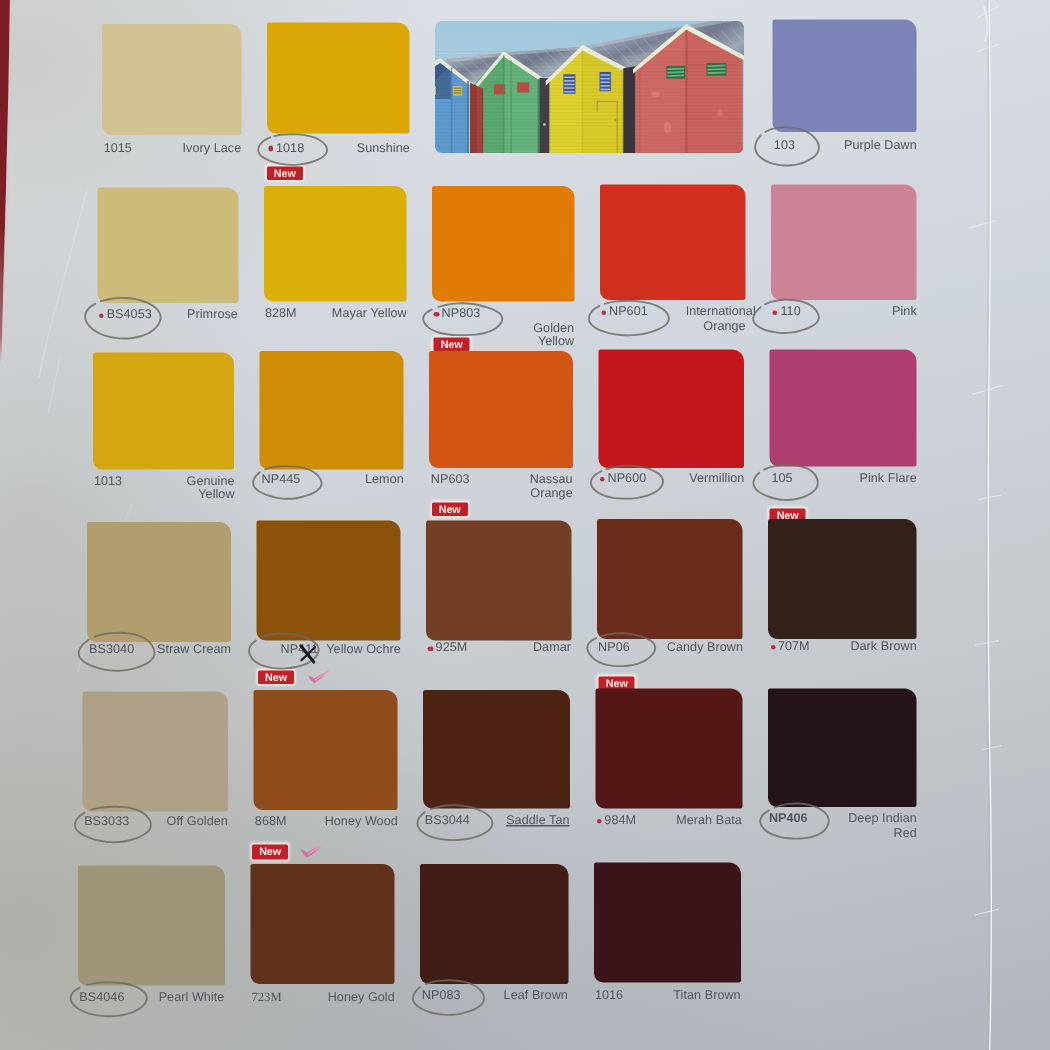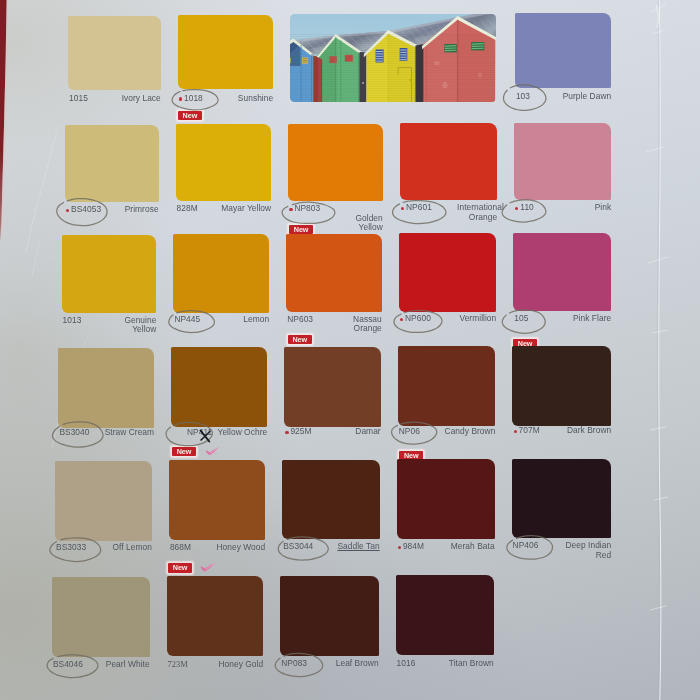--- a/index.html
+++ b/index.html
@@ -291,34 +291,34 @@
         <div class="swatch" style="left: 397.7px; top: 346.1px; width: 97.7px; height: 80.4px; background: rgb(108, 44, 28);"></div>
         <div class="code" style="left: 398.7px; top: 426.7px;">NP06</div>
         <div class="name" style="left: 385.4px; width: 110px; top: 426.7px;">Candy Brown</div>
         <div class="badge" style="left: 399px; top: 450.6px; background: rgb(195, 32, 38);">New</div>
         <div class="swatch" style="left: 512.4px; top: 345.6px; width: 98.8px; height: 80.4px; background: rgb(51, 33, 26);"></div>
         <div class="code" style="left: 518.6px; top: 426.2px;">707M</div>
         <div class="dot" style="left: 513.6px; top: 430px; background: rgb(192, 48, 60);"></div>
         <div class="name" style="left: 501.2px; width: 110px; top: 426.2px;">Dark Brown</div>
         <div class="swatch" style="left: 55.1px; top: 461px; width: 96.8px; height: 79.6px; background: rgb(175, 160, 136);"></div>
         <div class="code" style="left: 56.1px; top: 543.4px;">BS3033</div>
-        <div class="name" style="left: 41.9px; width: 110px; top: 543.4px;">Off Lemon</div>
+        <div class="name" style="left: 41.9px; width: 110px; top: 543.4px;">Off Golden</div>
         <div class="swatch" style="left: 168.9px; top: 460.2px; width: 96.3px; height: 79.6px; background: rgb(143, 76, 27);"></div>
         <div class="code" style="left: 169.9px; top: 542.6px;">868M</div>
         <div class="name" style="left: 155.2px; width: 110px; top: 542.6px;">Honey Wood</div>
         <div class="badge" style="left: 167.9px; top: 563.4px; background: rgb(195, 32, 38);">New</div>
         <div class="swatch" style="left: 282.2px; top: 459.7px; width: 97.5px; height: 79.6px; background: rgb(77, 35, 20);"></div>
         <div class="code" style="left: 283.2px; top: 542.1px;">BS3044</div>
         <div class="name" style="left: 269.7px; width: 110px; top: 542.1px; text-decoration: underline;">Saddle Tan</div>
         <div class="swatch" style="left: 396.7px; top: 459.3px; width: 97.9px; height: 79.6px; background: rgb(85, 23, 21);"></div>
         <div class="code" style="left: 402.9px; top: 541.7px;">984M</div>
         <div class="dot" style="left: 397.9px; top: 545.5px; background: rgb(192, 48, 60);"></div>
         <div class="name" style="left: 384.6px; width: 110px; top: 541.7px;">Merah Bata</div>
         <div class="swatch" style="left: 511.6px; top: 458.8px; width: 99.6px; height: 79.6px; background: rgb(36, 20, 25);"></div>
-        <div class="code" style="left: 512.6px; top: 541.2px;">NP406</div>
+        <div class="code" style="left: 512.6px; top: 541.2px; font-weight: bold;">NP406</div>
         <div class="name two" style="left: 558.2px; width: 53px; top: 541.2px;">Deep Indian Red</div>
         <div class="swatch" style="left: 51.9px; top: 576.8px; width: 97.7px; height: 80.4px; background: rgb(159, 150, 121);"></div>
         <div class="code" style="left: 52.9px; top: 660.4px;">BS4046</div>
         <div class="name" style="left: 39.6px; width: 110px; top: 660.4px;">Pearl White</div>
         <div class="swatch" style="left: 166.6px; top: 576px; width: 96.6px; height: 80.4px; background: rgb(96, 50, 27);"></div>
         <div class="code" style="left: 167.6px; top: 659.6px; font-family: Liberation Serif, serif;">723M</div>
         <div class="name" style="left: 153.2px; width: 110px; top: 659.6px;">Honey Gold</div>
         <div class="swatch" style="left: 280.2px; top: 575.5px; width: 98.4px; height: 80.4px; background: rgb(66, 29, 22);"></div>
         <div class="code" style="left: 281.2px; top: 659.1px;">NP083</div>
         <div class="name" style="left: 268.6px; width: 110px; top: 659.1px;">Leaf Brown</div>

